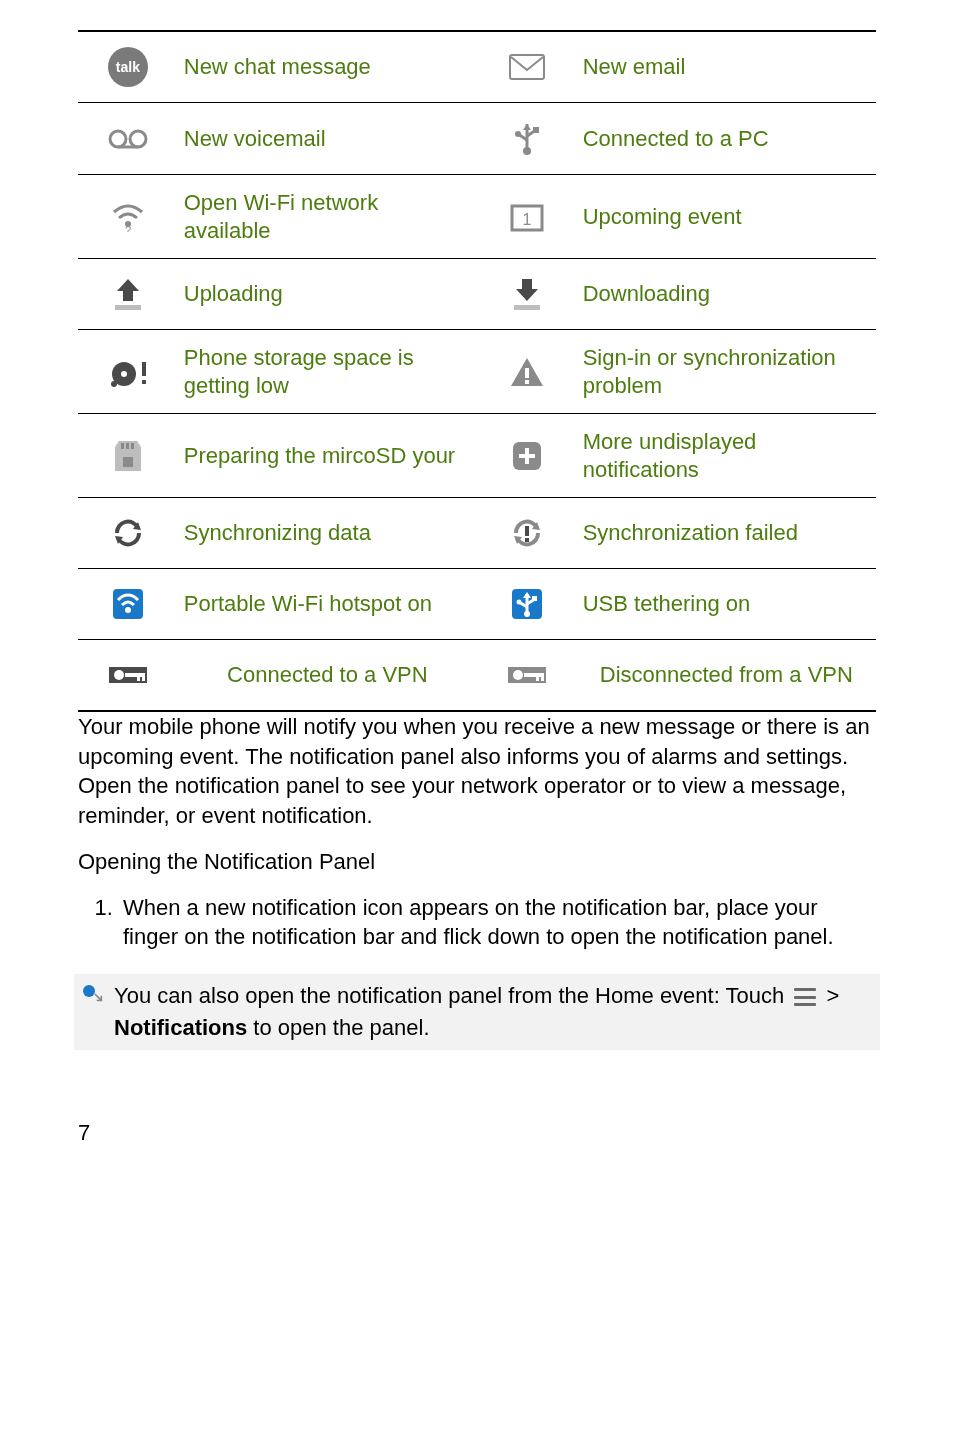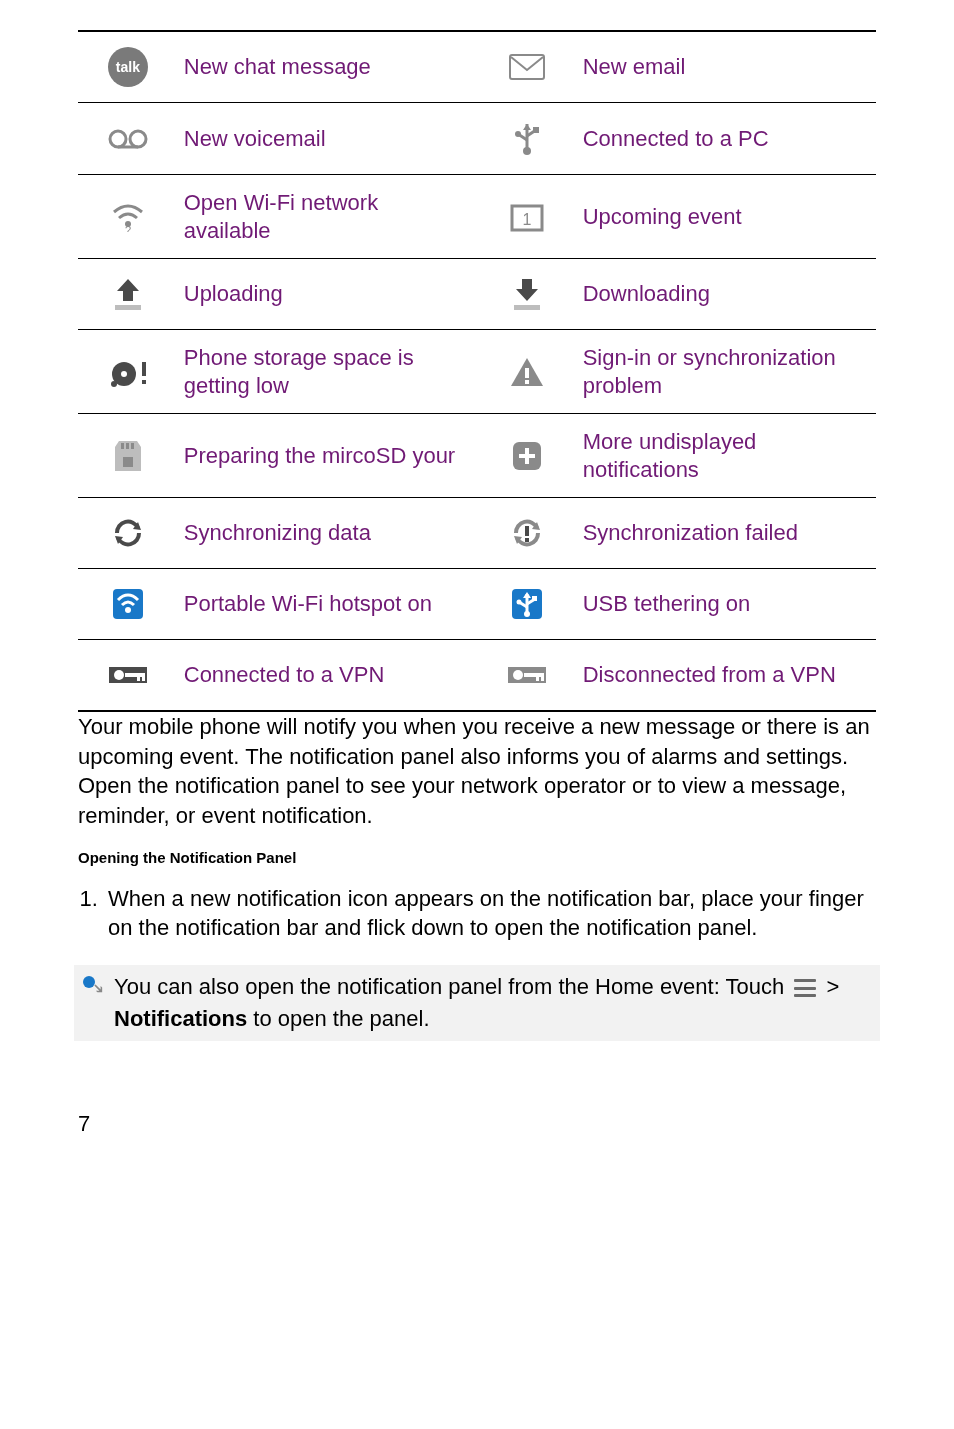--- a/index.html
+++ b/index.html
@@ -20,33 +20,34 @@
   }
   table.icon-table tr {
     border-top: 1px solid #000;
     border-bottom: 1px solid #000;
   }
   table.icon-table tr:first-child {
     border-top: 2px solid #000;
   }
   table.icon-table tr:last-child {
     border-bottom: 2px solid #000;
+    text-align: center;
   }
   table.icon-table td {
     padding: 14px 6px;
     vertical-align: middle;
   }
   td.icon-cell {
     width: 100px;
     text-align: center;
   }
   td.text-cell {
     font-size: 22px;
     line-height: 1.25;
-    color: #701a75;
+    color: #4d7c0f;
     width: 300px;
   }
   .icon-box {
     display: inline-flex;
     align-items: center;
     justify-content: center;
     width: 42px;
     height: 42px;
   }
   .talk-bubble {
@@ -75,32 +76,33 @@
     font-weight: normal;
     margin: 28px 0 14px 0;
     color: #2b2b2b;
   }
   p.body-text {
     font-size: 22px;
     line-height: 1.35;
     margin: 0 0 18px 0;
   }
   .subhead {
-    font-size: 15px;
-    font-weight: bold;
+    font-size: 22px;
+    font-weight: normal;
     margin: 10px 0 18px 0;
   }
   ol.steps {
     font-size: 22px;
     line-height: 1.35;
     padding-left: 26px;
     margin: 0 0 22px 0;
   }
   ol.steps li {
     padding-left: 4px;
+    margin-left: 15px;
   }
   .tip-block {
     display:flex;
     align-items:flex-start;
     font-size:22px;
     line-height:1.45;
     background:#f2f2f2;
     padding:6px 4px 6px 0;
     margin:0 -4px 30px -4px;
   }

